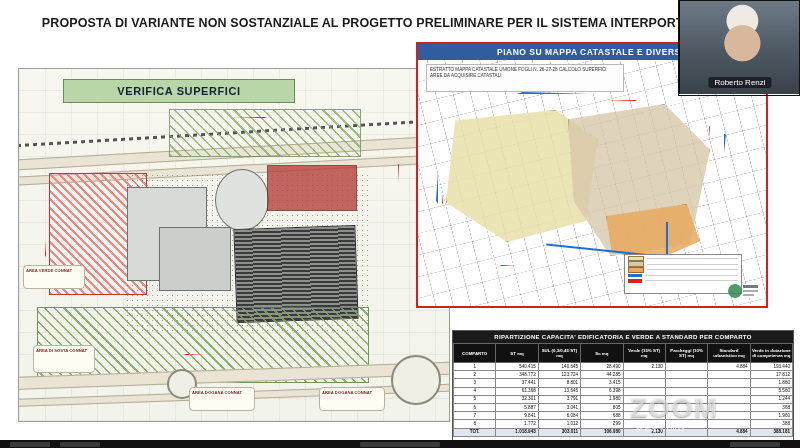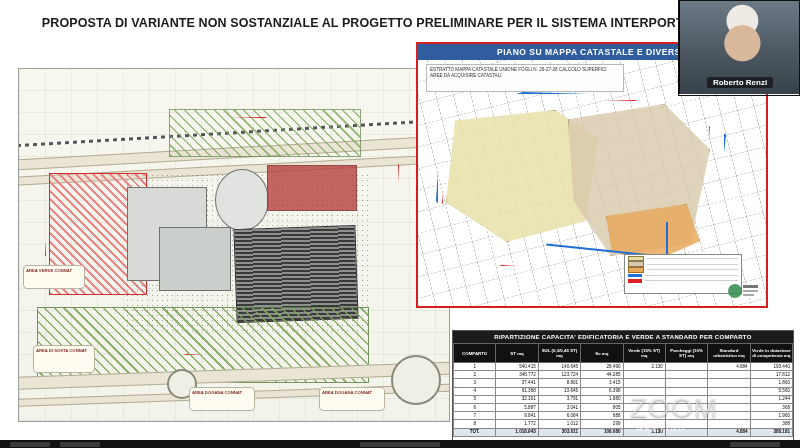--- a/index.html
+++ b/index.html
@@ -169,27 +169,27 @@
     border-left:1px solid #000;
   }
   .cam-img{position:absolute;inset:0;
     background:
       radial-gradient(circle at 52% 46%, #d9b79a 0 22%, rgba(0,0,0,0) 23%),
       radial-gradient(circle at 52% 22%, #efeae4 0 16%, rgba(0,0,0,0) 17%),
       linear-gradient(180deg,#6d7a86 0%,#4d5862 55%,#39424a 100%);
   }
   .cam-name{
     position:absolute;left:50%;transform:translateX(-50%);bottom:6px;
-    background:rgba(0,0,0,.55);color:#fff;font-size:8px;padding:1px 6px;border-radius:2px;white-space:nowrap;font-weight:bold;
+    background:rgba(0,0,0,.55);color:#fff;font-size:8px;padding:1px 6px;border-radius:2px;white-space:nowrap;
   }
   #cam-border{position:absolute;right:0;top:0;width:120px;height:94px;border:1px solid #111;pointer-events:none;}
 
   
   #watermark{
-    position:absolute;left:630px;top:392px;font-size:28px;font-weight:normal;
+    position:absolute;left:630px;top:392px;font-size:28px;font-weight:bold;
     color:rgba(255,255,255,.55);letter-spacing:1px;
     text-shadow:0 1px 2px rgba(0,0,0,.35);
   }
   #wm-sub{position:absolute;left:636px;top:424px;font-size:8px;color:rgba(255,255,255,.8);letter-spacing:2px;font-style:italic;}
 
   
   #bottombar{position:absolute;left:0;bottom:0;width:800px;height:8px;background:#111;}
   .bb-seg{position:absolute;top:1.5px;height:5px;background:#3a3a3a;border-radius:1px;}
 </style>
 </head>
@@ -228,20 +228,21 @@
         <span class="cloud-label">AREA DI SOSTA
 CONNAT</span>
       </div>
       <div class="cloud c3">
         <span class="cloud-label">AREA DOGANA CONNAT</span>
       </div>
       <div class="cloud c4">
         <span class="cloud-label">AREA DOGANA CONNAT</span>
       </div>
 
+      <div class="sp-banner">VERIFICA SUPERFICI</div>
     </div>
 
     <div id="inset">
       <div class="inset-bg"></div>
       <div class="parcel-yellow"></div>
       <div class="parcel-tan"></div>
       <div class="parcel-orange"></div>
       <div class="outline-red"></div>
       <div class="outline-blue"></div>
       <div class="blue-line bl1"></div>

